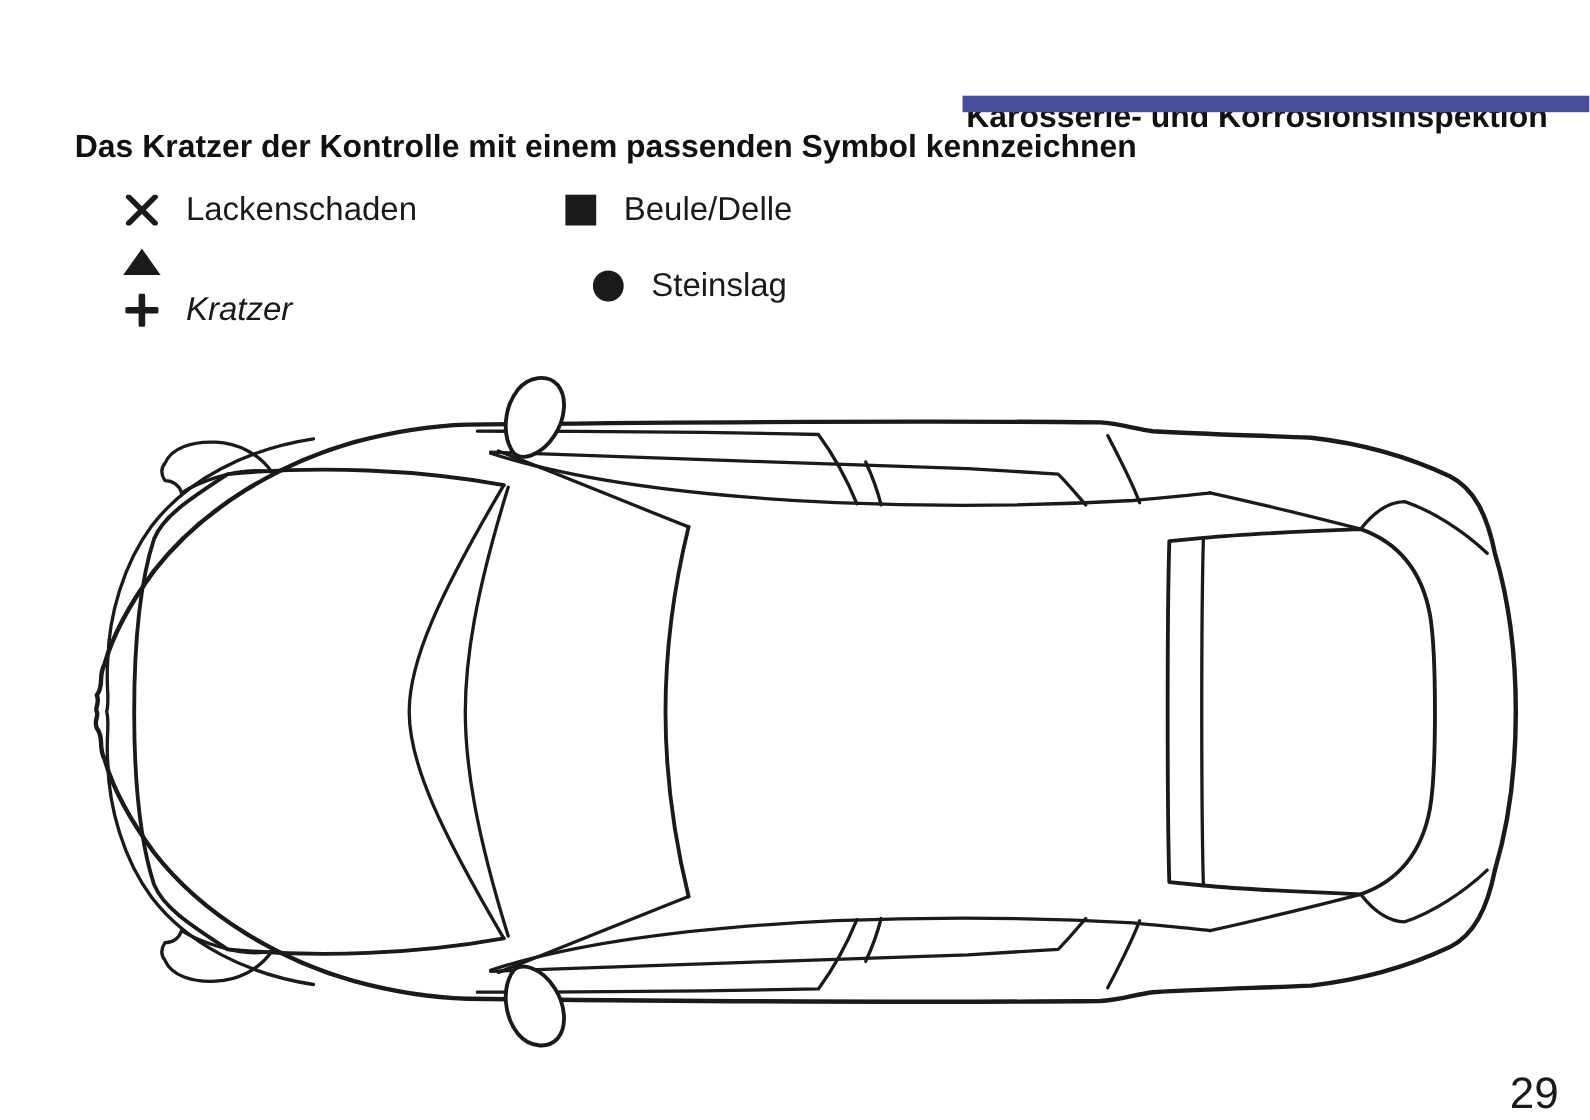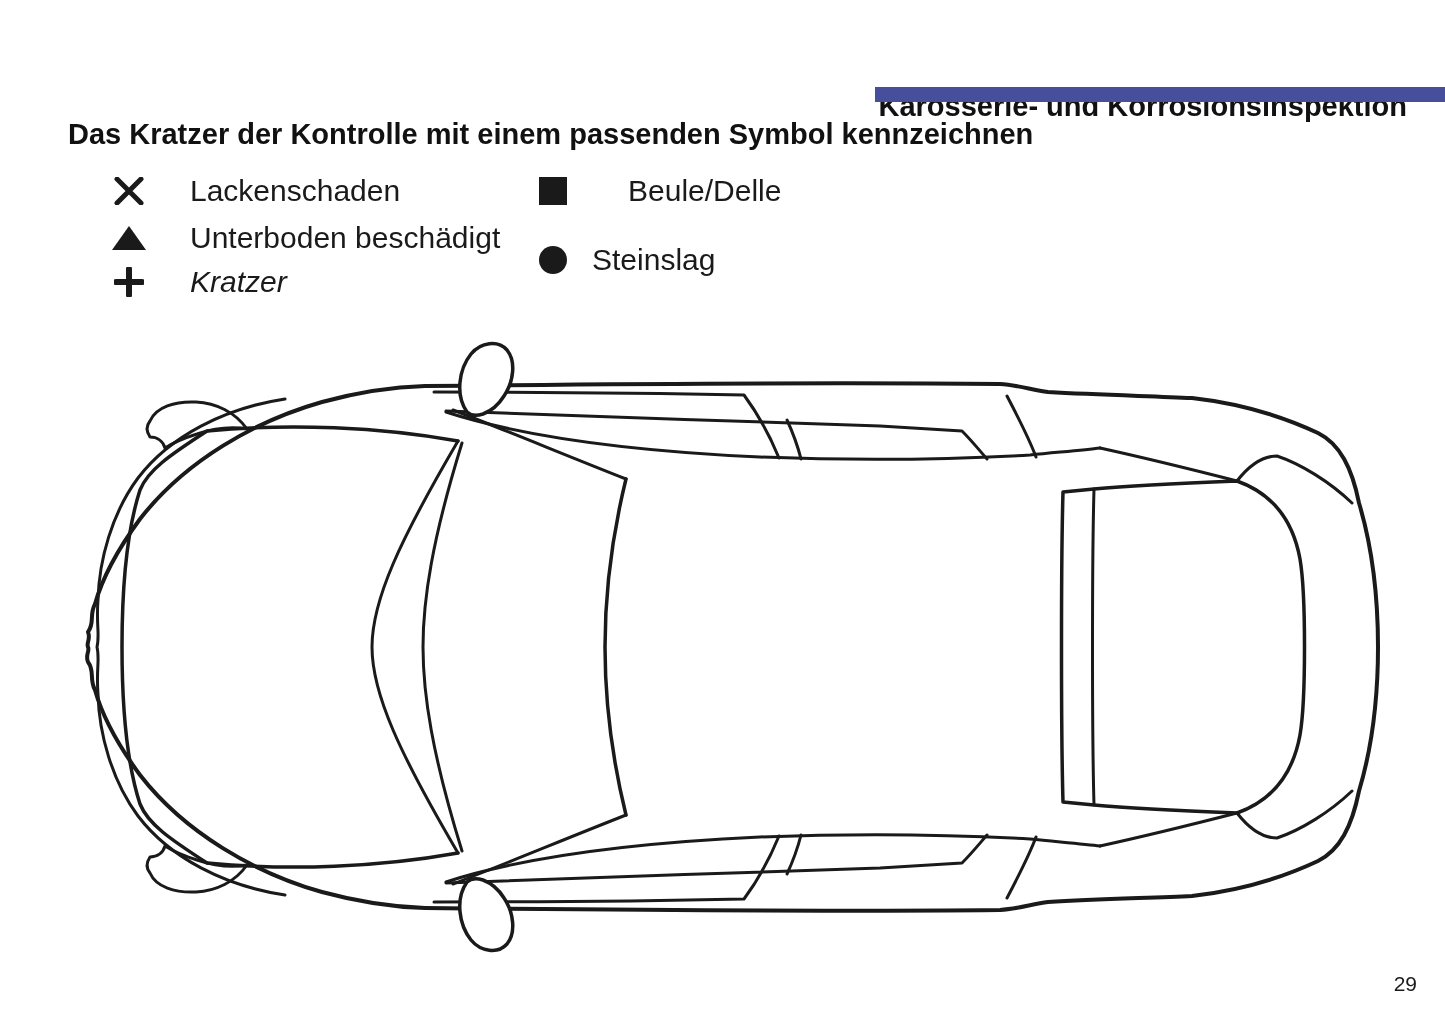--- a/index.html
+++ b/index.html
@@ -26,24 +26,24 @@
   .sym-box svg{display:block;}
   .sym-triangle{
     width:0;height:0;
     border-left:17px solid transparent;
     border-right:17px solid transparent;
     border-bottom:24px solid #1a1a1a;
   }
   .sym-square{width:28px;height:28px;background:#1a1a1a;}
   .sym-circle{width:28px;height:28px;background:#1a1a1a;border-radius:50%;}
   .legend-label{font-size:30px;color:#1a1a1a;white-space:nowrap;}
-  .gap-left{margin-left:44px;}
+  .gap-left{margin-left:23px;}
   .gap-right{margin-left:24px;}
   .page-number{
-    position:absolute;top:972px;right:28px;font-size:21px;color:#1a1a1a;
+    position:absolute;top:972px;right:28px;font-size:40px;color:#1a1a1a;
   }
   .car-svg{position:absolute;top:0;left:0;}
 </style>
 </head>
 <body>
 
 <div class="header-title">Karosserie- und Korrosionsinspektion</div>
 <div class="header-bar"></div>
 
 <div class="instruction">Das Kratzer der Kontrolle mit einem passenden Symbol kennzeichnen</div>
@@ -53,32 +53,31 @@
     <svg width="32" height="28" viewBox="0 0 32 28">
         <path d="M4 2 L28 26 M28 2 L4 26" stroke="#1a1a1a" stroke-width="5" fill="none" stroke-linecap="round"></path>
       </svg>
   </span>
   <span class="legend-label gap-left">Lackenschaden</span>
 </div>
 <div class="legend-row" style="top:221px;left:112px;">
   <span class="sym-box">
       <span class="sym-triangle"></span>
     </span>
-  <span class="legend-label gap-left">Unterboden beschädigt</span>
 </div>
 <div class="legend-row" style="top:265px;left:112px;font-style:italic;">
   <span class="sym-box">
     <svg width="30" height="30" viewBox="0 0 30 30">
         <path d="M15 2 V28 M2 15 H28" stroke="#1a1a1a" stroke-width="6" fill="none" stroke-linecap="round"></path>
       </svg>
   </span>
   <span class="legend-label gap-left">Kratzer</span>
 </div>
 
-<div class="legend-row" style="top:174px;left:538px;gap:36px;">
+<div class="legend-row" style="top:174px;left:513px;">
   <span class="sym-box" style="width:30px;">
       <span class="sym-square"></span>
     </span>
   <span class="legend-label gap-right">Beule/Delle</span>
 </div>
 <div class="legend-row" style="top:219px;left:538px;margin-top:24px;">
   <span class="sym-box" style="width:30px;">
       <span class="sym-circle"></span>
     </span>
   <span class="legend-label gap-right">Steinslag</span>

